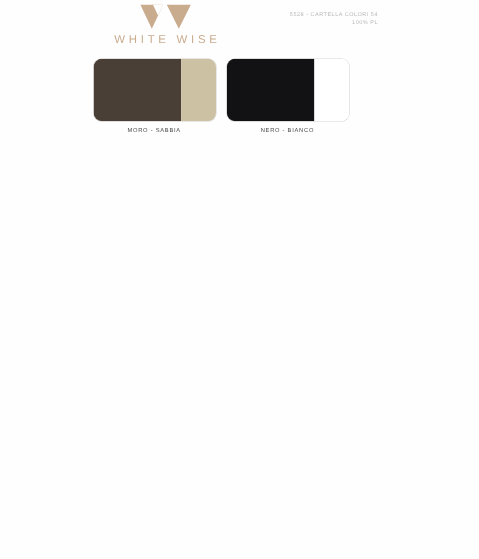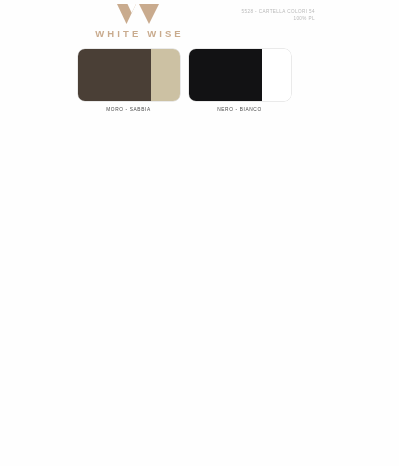--- a/index.html
+++ b/index.html
@@ -44,21 +44,21 @@
     width: 46px;
     height: 22px;
     display: block;
   }
 
   .brand-name {
     margin-top: 3px;
     font-size: 9.5px;
     letter-spacing: 3.1px;
     color: #c9ab8e;
-    font-weight: 700;
+    font-weight: 400;
     text-indent: 3.1px;
     white-space: nowrap;
   }
 
   .doc-meta {
     position: absolute;
     right: 84px;
     top: 8px;
     text-align: right;
     color: #b9b9b9;

